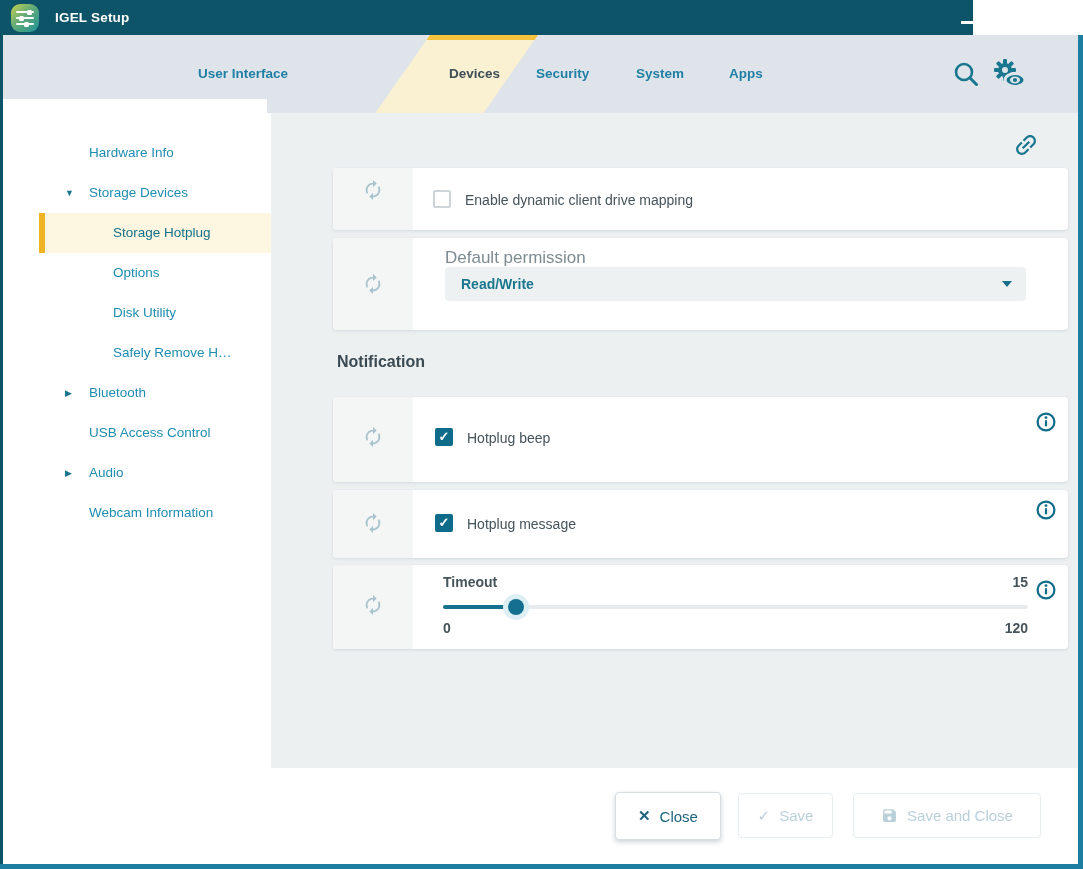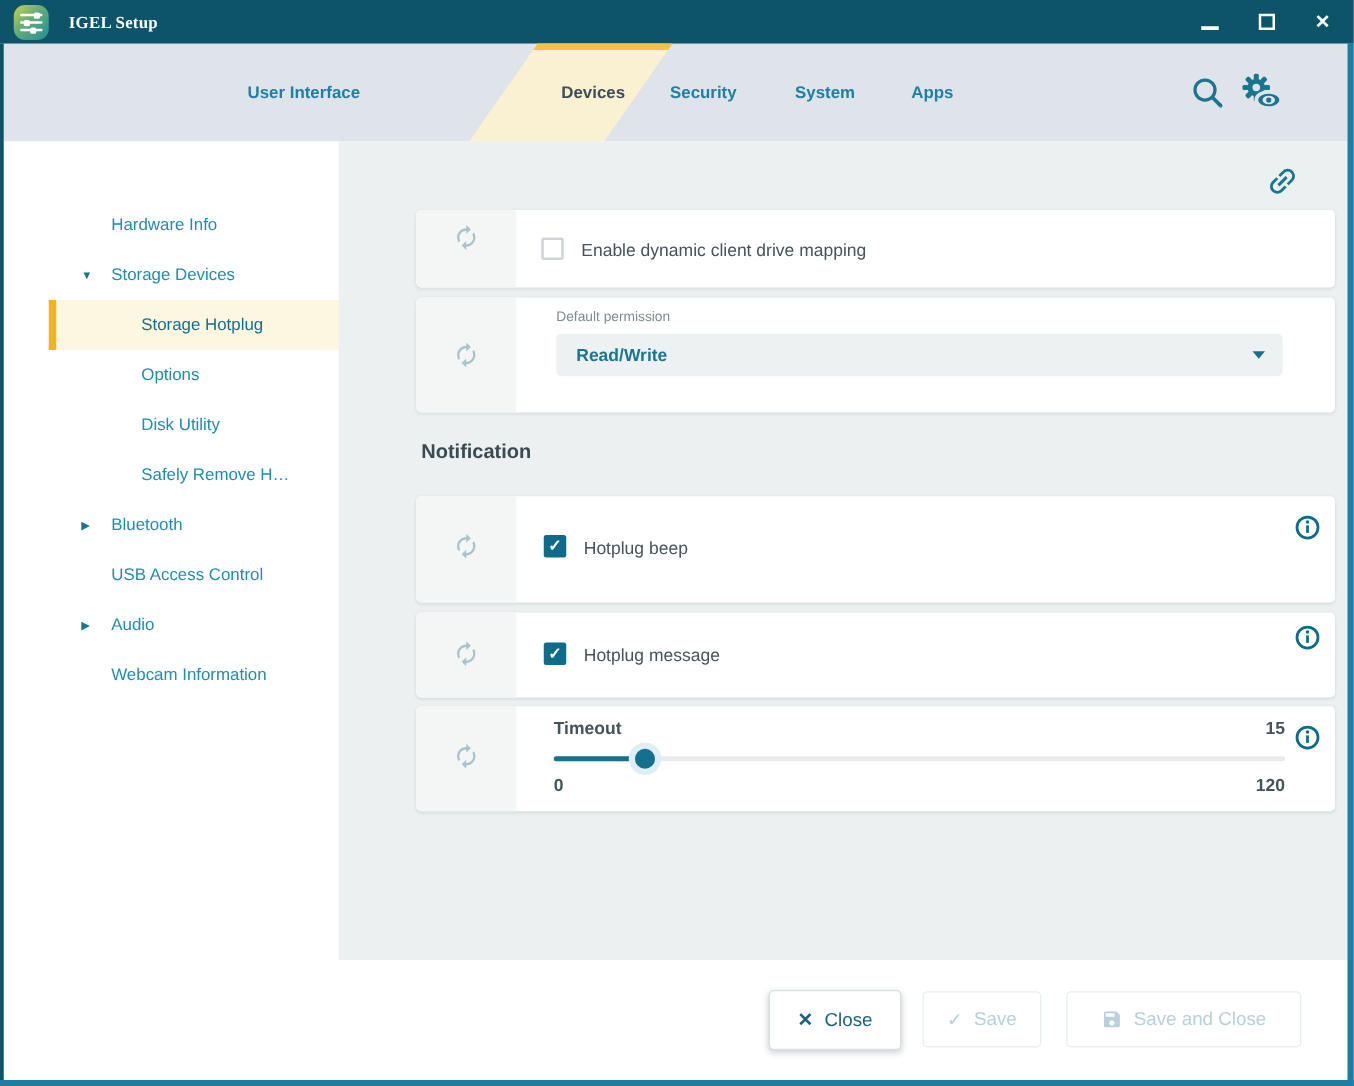--- a/index.html
+++ b/index.html
@@ -2,21 +2,21 @@
 <html><head>
 <meta charset="utf-8">
 <style>
   * { margin:0; padding:0; box-sizing:border-box; }
   html,body { width:1083px; height:869px; }
   body { font-family:"Liberation Sans", sans-serif; background:#fff; position:relative; overflow:hidden; }
 
   .window { position:absolute; left:0; top:0; width:1083px; height:869px; background:#fff; }
 
   
-  .titlebar { position:absolute; left:0; top:0; width:1083px; height:35px; background:#0d5468;font-family:Liberation Serif, serif; }
+  .titlebar { position:absolute; left:0; top:0; width:973px; height:35px; background:#0d5468; }
   .border-left  { position:absolute; left:0; top:35px; width:3px; height:834px; background:#0d5468; }
   .border-right { position:absolute; left:1078px; top:35px; width:5px; height:834px; background:#1d7ea1; }
   .border-bottom{ position:absolute; left:0; top:864px; width:1083px; height:5px; background:#1d7ea1; }
 
   .app-icon { position:absolute; left:11px; top:4px; width:28px; height:28px; border-radius:9px;
               background:linear-gradient(135deg,#c9d14f 0%,#62ab77 45%,#1f9097 100%); }
   .app-icon .sl { position:absolute; left:5px; width:18px; height:2px; background:#fff; border-radius:1px; }
   .app-icon .kn { position:absolute; width:5px; height:5px; background:#fff; border-radius:1.5px; }
   .win-title { position:absolute; left:55px; top:0; height:35px; line-height:35px; color:#fff;
                font-size:13.5px; font-weight:bold; letter-spacing:.2px; }
@@ -28,40 +28,40 @@
   
   .tabbar { position:absolute; left:3px; top:35px; width:1075px; height:78px; background:#dfe4ea; }
   .tab { position:absolute; top:35px; height:78px; line-height:78px; font-size:13.5px; font-weight:bold;
          color:#1f7fa4; cursor:pointer; z-index:3; }
   .tab.active { color:#3f4e56; }
   .tab-highlight { position:absolute; left:430px; top:35px; width:108px; height:78px; background:#faf1d3;
                    border-top:5px solid #f6c23d; transform:skewX(-35deg); transform-origin:top left; z-index:2; }
   .icon-btn { position:absolute; cursor:pointer; z-index:3; }
 
   
-  .sidebar { position:absolute; left:3px; top:126px; width:264px; height:655px; background:#fff;text-decoration:underline; }
+  .sidebar { position:absolute; left:3px; top:99px; width:264px; height:655px; background:#fff;text-decoration:underline; }
   .nav-item { position:absolute; left:36px; width:235px; height:40px; line-height:40px; font-size:13.5px;
               color:#1f8cb0; cursor:pointer; white-space:nowrap; }
   .nav-item .caret { position:absolute; left:26px; top:0; width:14px; font-size:9px; color:#19768f; }
   .nav-item.lvl1 { padding-left:50px; }
   .nav-item.lvl2 { padding-left:74px; }
   .nav-item.selected { background:#fdf6e1; color:#157089; }
   .nav-item.selected::before { content:""; position:absolute; left:0; top:0; width:6px; height:40px; background:#eeb424; }
 
   
   .content { position:absolute; left:271px; top:113px; width:807px; height:655px; background:#ecf0f1; }
   .card { position:absolute; background:#fff; border-radius:4px; box-shadow:0 1px 3px rgba(40,60,70,.12); }
   .card .lcol { position:absolute; left:0; top:0; width:80px; height:100%; background:#f4f6f6;
                 border-radius:4px 0 0 4px; }
   .sync { position:absolute; left:29px; width:22px; height:22px; cursor:pointer; }
   .cbx { position:absolute; width:18px; height:18px; border-radius:2px; cursor:pointer; }
   .cbx.off { background:#fff; border:2px solid #cdd5d9; }
   .cbx.on  { background:#0e6b89; color:#fff; font-size:13px; font-weight:bold; text-align:center; line-height:18px; }
   .row-label { position:absolute; font-size:14px; color:#45535a; }
-  .mini-label { position:absolute; font-size:11px; color:#7d8b91;text-align:center; }
+  .mini-label { position:absolute; font-size:17px; color:#7d8b91;text-align:center; }
   .select { position:absolute; background:#eef1f2; border-radius:4px; cursor:pointer;padding-left:47px; }
   .select .val { position:absolute; left:16px; top:0; height:34px; line-height:34px; font-size:14px;
                  color:#19768f; font-weight:bold; }
   .select .car { position:absolute; right:14px; top:14px; width:0; height:0;
                  border-left:5px solid transparent; border-right:5px solid transparent; border-top:6px solid #16708c; }
   .section-title { position:absolute; font-size:16px; font-weight:bold; color:#3a4a52; }
   .info { position:absolute; width:20px; height:20px; cursor:pointer; }
 
   
   .track { position:absolute; height:4px; background:#e7ebed; border-radius:2px; }

